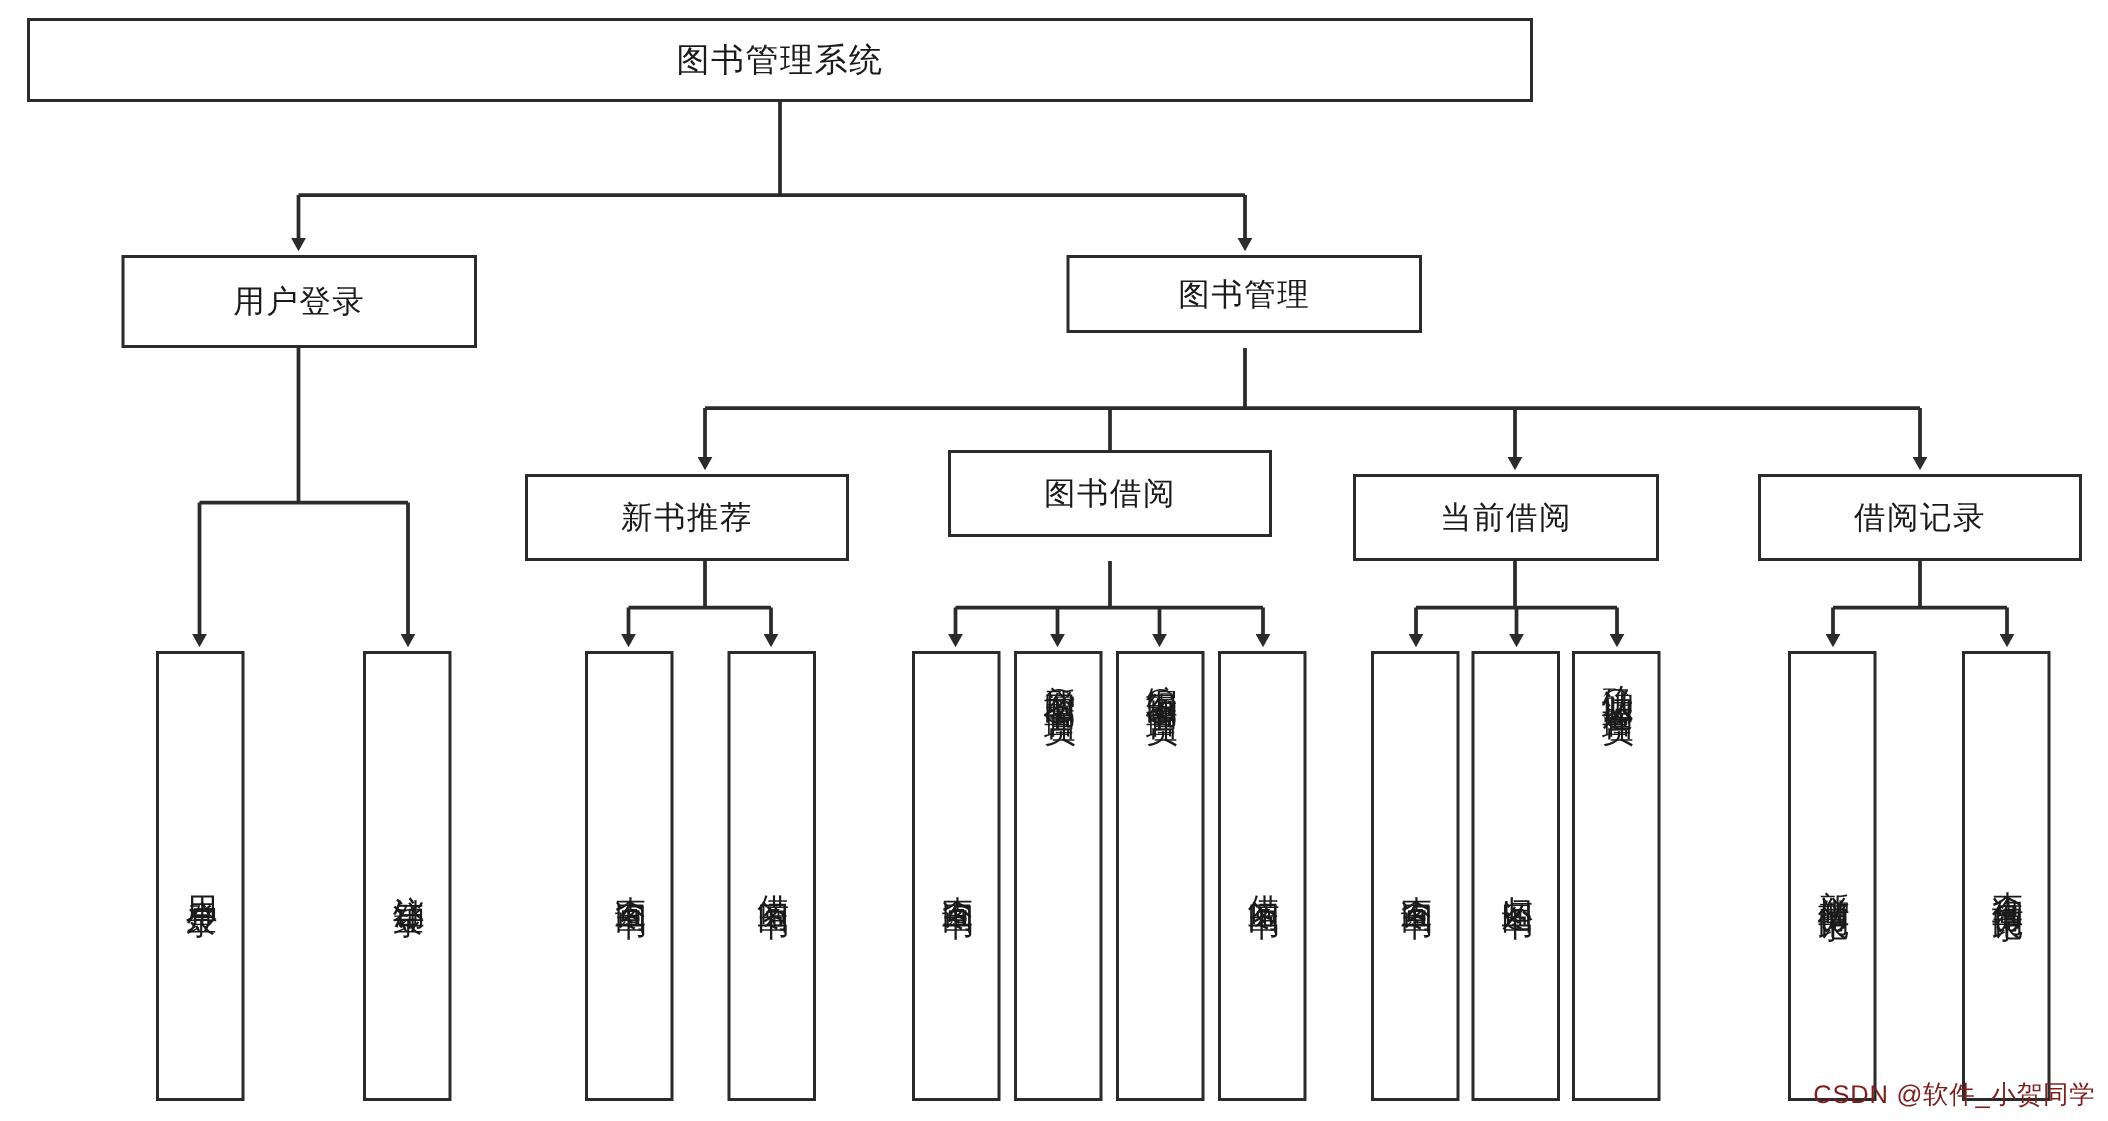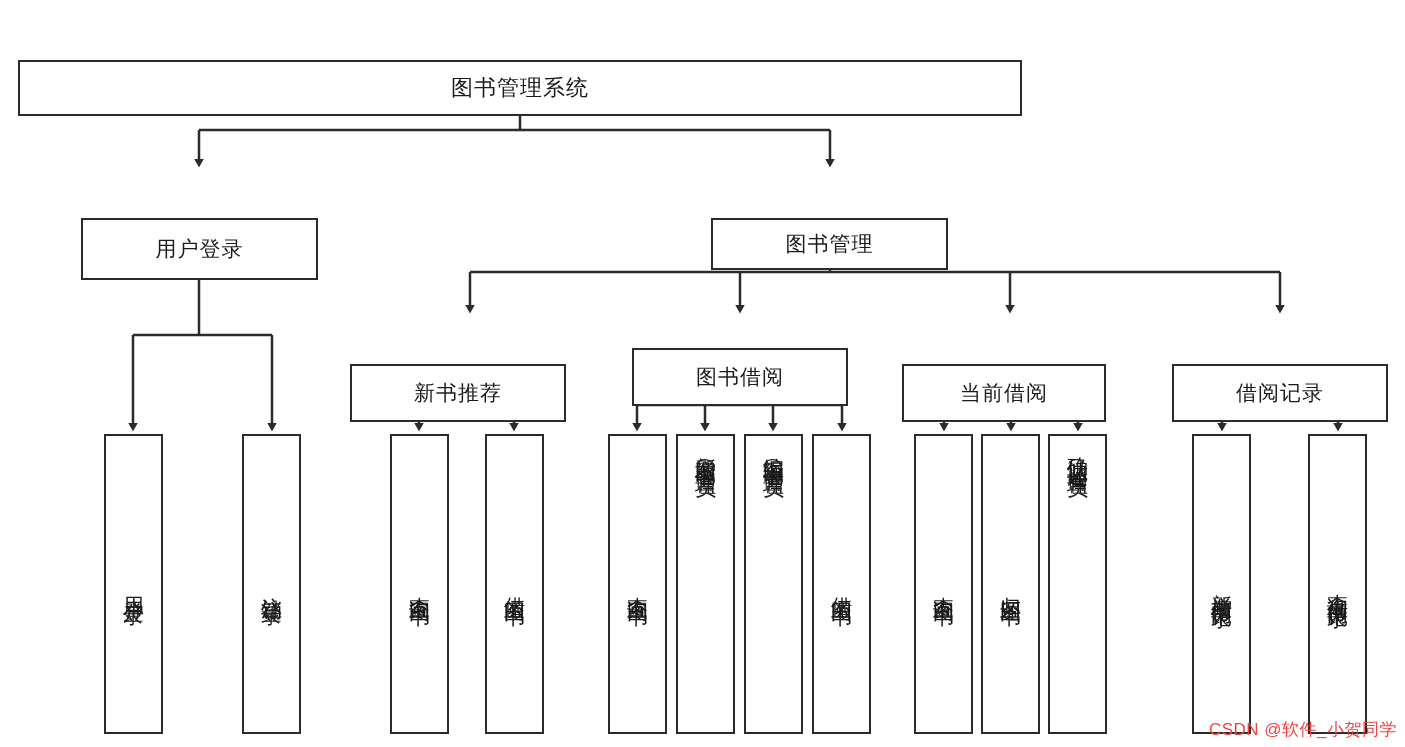--- a/index.html
+++ b/index.html
@@ -30,21 +30,20 @@
     background: #ffffff;
     display: flex;
     align-items: center;
     justify-content: center;
     color: #1a1a1a;
   }
   .node-h {
     font-size: 21px;
     letter-spacing: 1px;
     white-space: nowrap;
-    margin-top: 48px;
   }
   .node-root {
     font-size: 22px;
   }
   .leaf {
     position: absolute;
     box-sizing: border-box;
     border: 2px solid #2b2b2b;
     background: #ffffff;
     display: flex;
@@ -63,21 +62,21 @@
     padding-top: 4px;
   }
   .leaf-center {
     align-items: center;
   }
   .watermark {
     position: absolute;
     right: 8px;
     bottom: 6px;
     font-size: 17px;
-    color: #ef4444;
+    color: #7f1d1d;
     white-space: nowrap;
     letter-spacing: 0.5px;
   }
 </style>
 </head>
 <body>
 
 <div id="canvas">
 
   <svg class="connectors" viewBox="0 0 1405 747">

